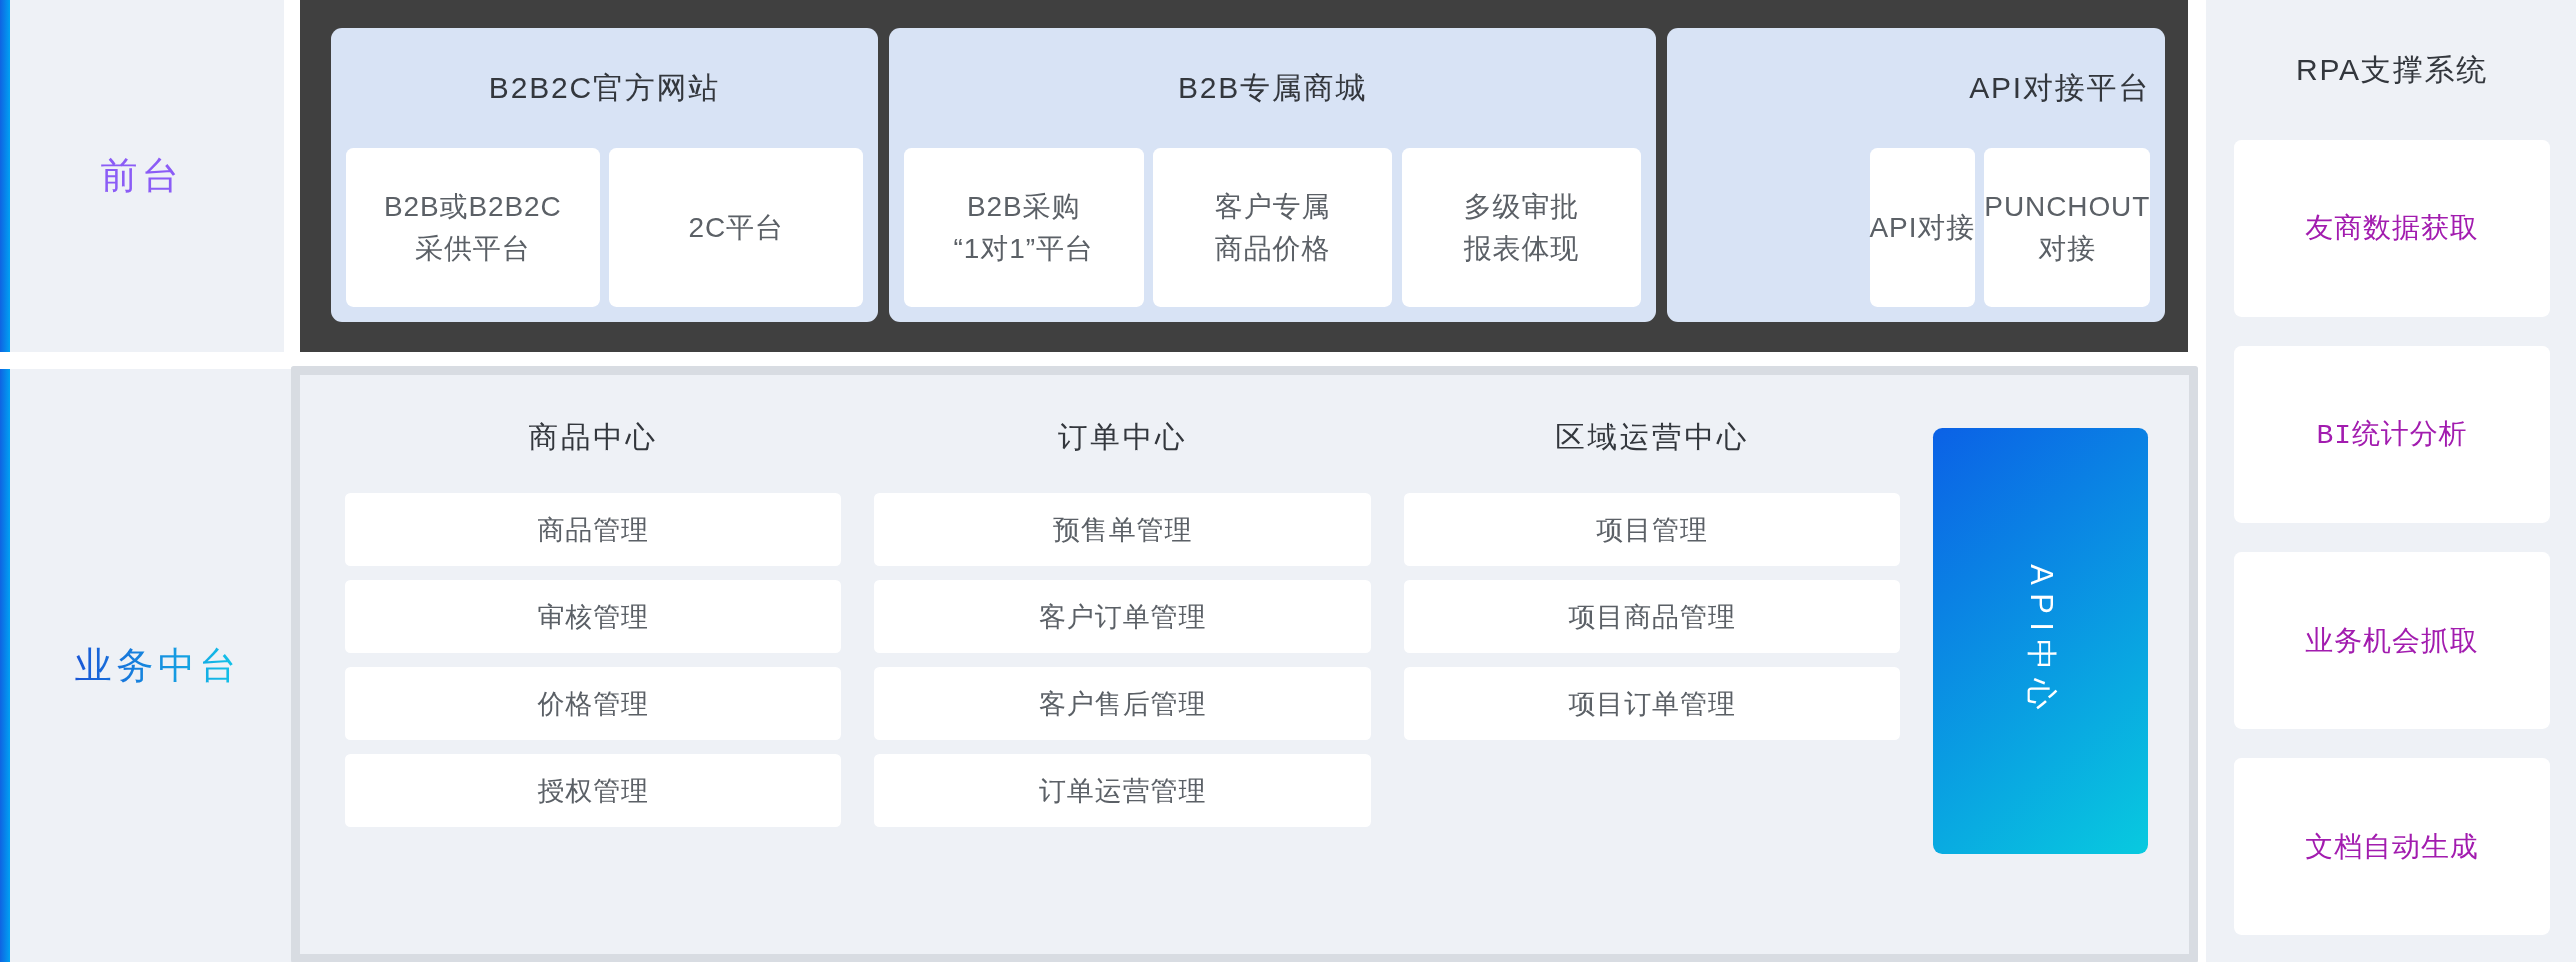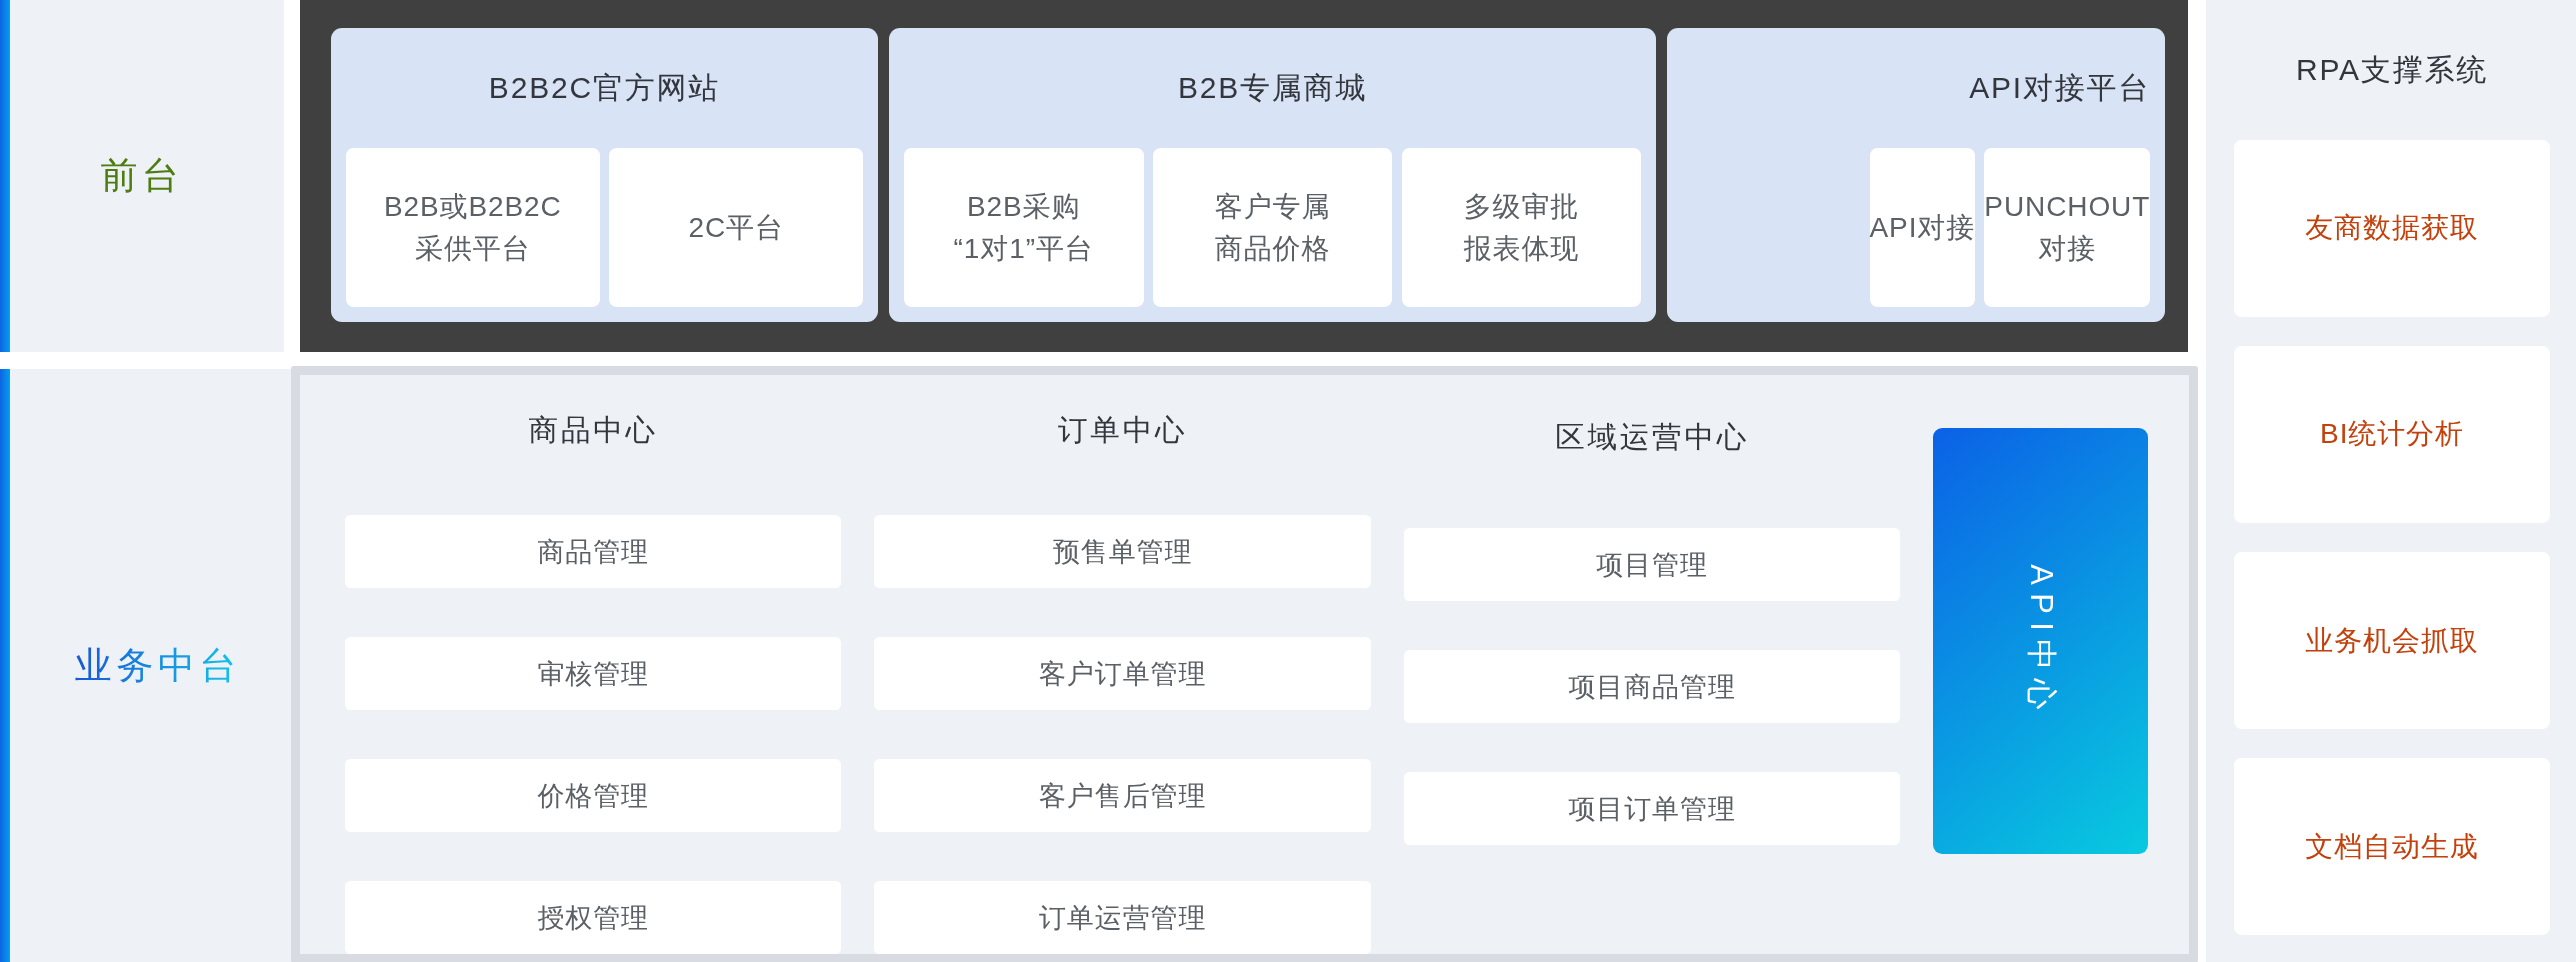--- a/index.html
+++ b/index.html
@@ -4,21 +4,21 @@
 <style>
   html,body{margin:0;padding:0;background:#ffffff;}
   body{font-family:"Liberation Sans","DejaVu Sans",sans-serif;}
   .stage{position:relative;width:2576px;height:963px;background:#ffffff;overflow:hidden;}
 
   
   .side-panel{position:absolute;left:0;width:284px;background:#eef1f6;display:flex;align-items:center;justify-content:center;}
   .side-accent{position:absolute;left:0;top:0;bottom:0;width:10px;background:linear-gradient(90deg,#1063e2,#00a1f2);}
   #front-label{top:0;height:352px;}
   #biz-label{top:369px;height:594px;padding-left:16px;}
-  .side-text{font-size:37px;color:#4d7c0f;letter-spacing:4.6px;}
+  .side-text{font-size:37px;color:#8b5cf6;letter-spacing:4.6px;}
   .grad-text{font-size:37px;letter-spacing:4.6px;font-weight:500;
     background:linear-gradient(90deg,#1956d6,#12c7e9);
     -webkit-background-clip:text;background-clip:text;color:transparent;}
 
   
   #front-panel{position:absolute;left:300px;top:0;width:1888px;height:352px;background:#404040;
     box-sizing:border-box;padding:28px 23px 30px 31px;display:flex;gap:11px;}
   .group{background:#d8e3f5;border-radius:11px;display:flex;flex-direction:column;box-sizing:border-box;padding:0 14.8px 14.8px;}
   .group-title{height:120px;display:flex;align-items:center;justify-content:center;
     font-size:30px;color:#33373d;letter-spacing:1.8px;}
@@ -31,35 +31,35 @@
 
   
   #biz-box{position:absolute;left:291px;top:366px;width:1907px;height:597px;box-sizing:border-box;
     border:9.2px solid #d8dce2;border-radius:2.8px;background:#eef1f6;}
   .biz-inner{height:100%;box-sizing:border-box;display:flex;gap:33px;padding:0 41px 0 45px;}
   .biz-col{flex:407 0 0;display:flex;flex-direction:column;}
   .col-title{height:118px;display:flex;align-items:center;justify-content:center;
     font-size:29.5px;color:#33373d;letter-spacing:2.8px;padding-top:7.4px;box-sizing:border-box;}
   .col-cards{display:flex;flex-direction:column;gap:14px;}
   .biz-card{height:73px;background:#ffffff;border-radius:5.5px;display:flex;align-items:center;justify-content:center;
-    font-size:27px;color:#5b6066;letter-spacing:0.9px;margin-top:35px;}
+    font-size:27px;color:#5b6066;letter-spacing:0.9px;}
   .api-bar{flex:176 0 0;margin-top:53px;height:426px;border-radius:9.2px;
     background:linear-gradient(140deg,#0b61e6 0%,#08cadf 100%);
     display:flex;align-items:center;justify-content:center;}
   .api-bar span{display:block;transform:rotate(90deg);white-space:nowrap;
     color:#ffffff;font-size:31px;letter-spacing:8.3px;}
 
   
   #rpa-panel{position:absolute;left:2206px;top:0;width:370px;height:963px;background:#eef1f6;
     box-sizing:border-box;display:flex;flex-direction:column;padding:0 26px 28px 28px;}
   .rpa-title{height:140px;display:flex;align-items:center;justify-content:center;
     font-size:30px;color:#33373d;letter-spacing:1.8px;}
   .rpa-cards{flex:1;display:flex;flex-direction:column;gap:29.5px;}
   .rpa-card{flex:1;background:#ffffff;border-radius:7.4px;display:flex;align-items:center;justify-content:center;
-    font-size:28px;color:#c2410c;letter-spacing:0.9px;}
+    font-size:28px;color:#a21caf;letter-spacing:0.9px;font-family:Liberation Mono, monospace;}
 </style>
 </head>
 <body>
 
 <div class="stage">
 
   <aside class="side-panel" id="front-label">
     <div class="side-accent"></div>
     <span class="side-text">前台</span>
   </aside>

